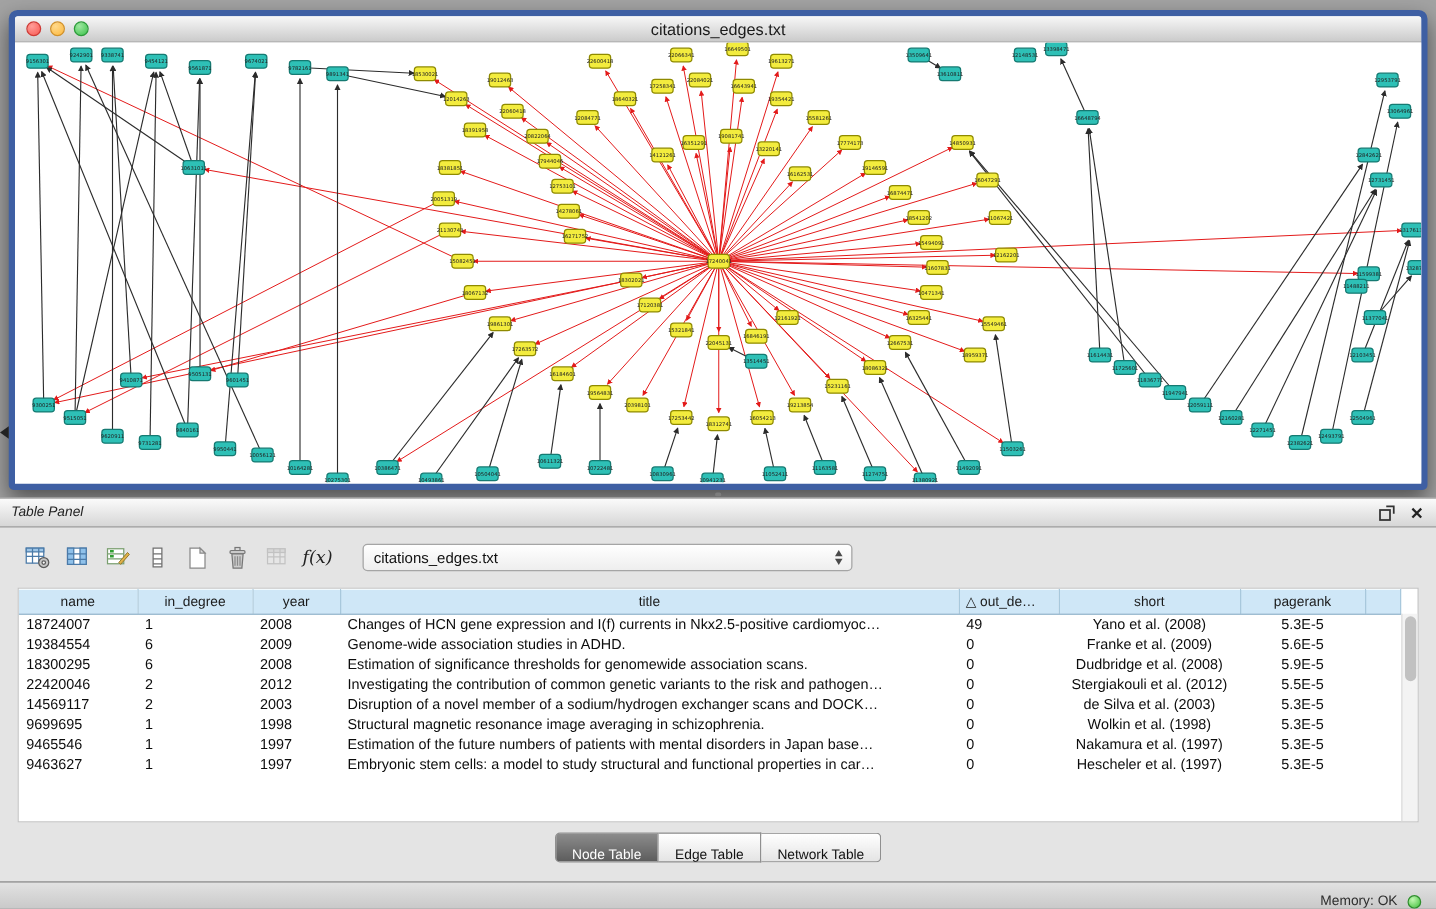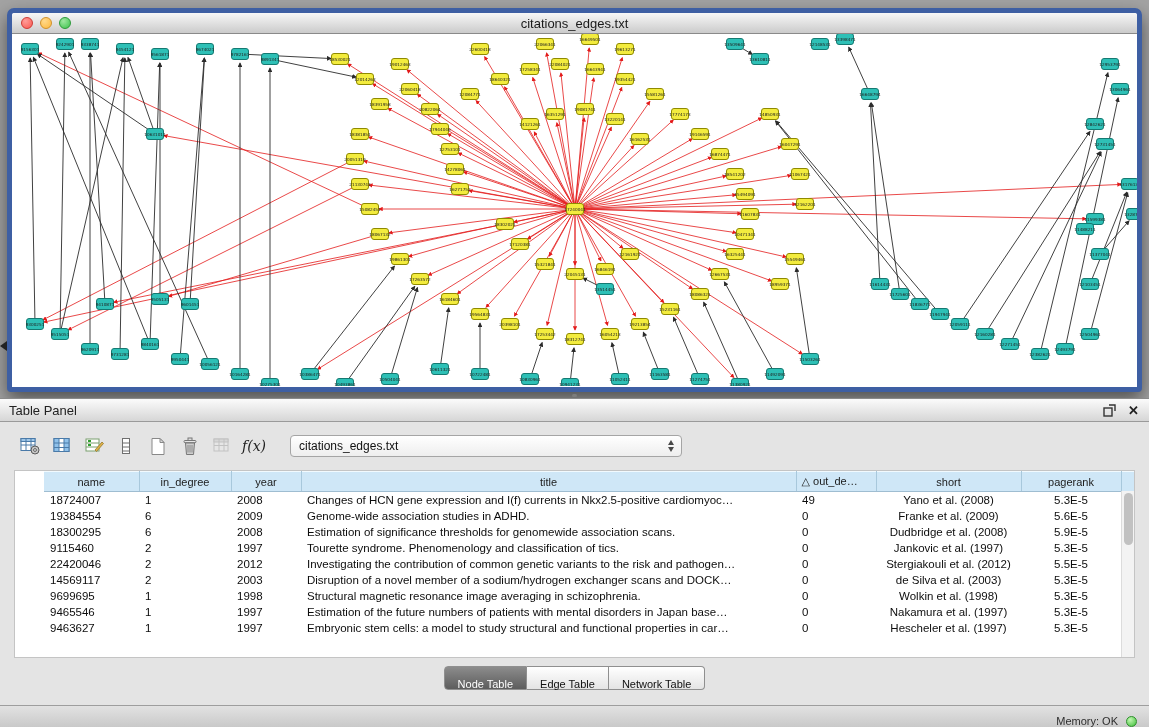--- a/index.html
+++ b/index.html
@@ -59,21 +59,21 @@
     width: 1149px; height: 307px;
     background: #e4e4e4;
     border-top: 1px solid #8a8a8a;
   }
   .panel-header {
     height: 23px;
     background: linear-gradient(#fbfbfb, #d6d6d6);
     border-bottom: 1px solid #9a9a9a;
     display: flex; align-items: center; padding: 0 10px 0 9px;
   }
-  .panel-title { font-size: 13px; color: #222; }
+  .panel-title { font-size: 11px; color: #222; font-style: italic; }
   .panel-header-actions { margin-left: auto; display: flex; gap: 12px; align-items: center; }
   .panel-action-btn { background: none; border: none; cursor: default; display: flex; align-items: center; }
   .panel-close { font-size: 13px; font-weight: bold; color: #222; line-height: 1; }
 
   .panel-toolbar { display: flex; align-items: center; gap: 4px; padding: 12px 0 8px 16px; }
   .tool-btn {
     width: 28px; height: 24px; background: transparent; border: none;
     display: flex; align-items: center; justify-content: center; cursor: default;
   }
   .tool-btn.disabled { opacity: .45; }
@@ -84,21 +84,21 @@
     border: 1px solid #a5a5a5; border-radius: 4px;
     display: flex; align-items: center; padding: 0 4px 0 8px;
     font-size: 12px; color: #111;
   }
   .stepper { margin-left: auto; display: flex; flex-direction: column; gap: 2px; padding: 0 3px; }
   .tri-up  { width: 0; height: 0; border-left: 3.5px solid transparent; border-right: 3.5px solid transparent; border-bottom: 5px solid #4a4a4a; }
   .tri-down{ width: 0; height: 0; border-left: 3.5px solid transparent; border-right: 3.5px solid transparent; border-top: 5px solid #4a4a4a; }
 
   .table-wrap {
     margin: 4px 14px 0 14px; background: #fff; height: 188px;
-    position: relative; border: 1px solid #c4c4c4; overflow: hidden; padding-left: 29px;
+    position: relative; border: 1px solid #c4c4c4; overflow: hidden;
   }
   table { border-collapse: collapse; table-layout: fixed; width: 1106px; }
   thead th {
     background: #cfe7f7; height: 20px;
     border-top: 1px solid #f2fafe;
     border-right: 1px solid #a8c8dc;
     border-bottom: 1px solid #9fbdd1;
     font-weight: normal; font-size: 11px; color: #1b1b1b; text-align: center;
     overflow: hidden; white-space: nowrap;
   }
@@ -924,30 +924,20 @@
             <td class="col0">18300295</td>
             <td class="col1">6</td>
             <td class="col2">2008</td>
             <td class="col3">Estimation of significance thresholds for genomewide association scans.</td>
             <td class="col4">0</td>
             <td class="col5">Dudbridge et al. (2008)</td>
             <td class="col6">5.9E-5</td>
             <td class="col-filler"></td>
           </tr>
           <tr>
-            <td class="col0">9115460</td>
-            <td class="col1">2</td>
-            <td class="col2">1997</td>
-            <td class="col3">Tourette syndrome. Phenomenology and classification of tics.</td>
-            <td class="col4">0</td>
-            <td class="col5">Jankovic et al. (1997)</td>
-            <td class="col6">5.3E-5</td>
-            <td class="col-filler"></td>
-          </tr>
-          <tr>
             <td class="col0">22420046</td>
             <td class="col1">2</td>
             <td class="col2">2012</td>
             <td class="col3">Investigating the contribution of common genetic variants to the risk and pathogen…</td>
             <td class="col4">0</td>
             <td class="col5">Stergiakouli et al. (2012)</td>
             <td class="col6">5.5E-5</td>
             <td class="col-filler"></td>
           </tr>
           <tr>

